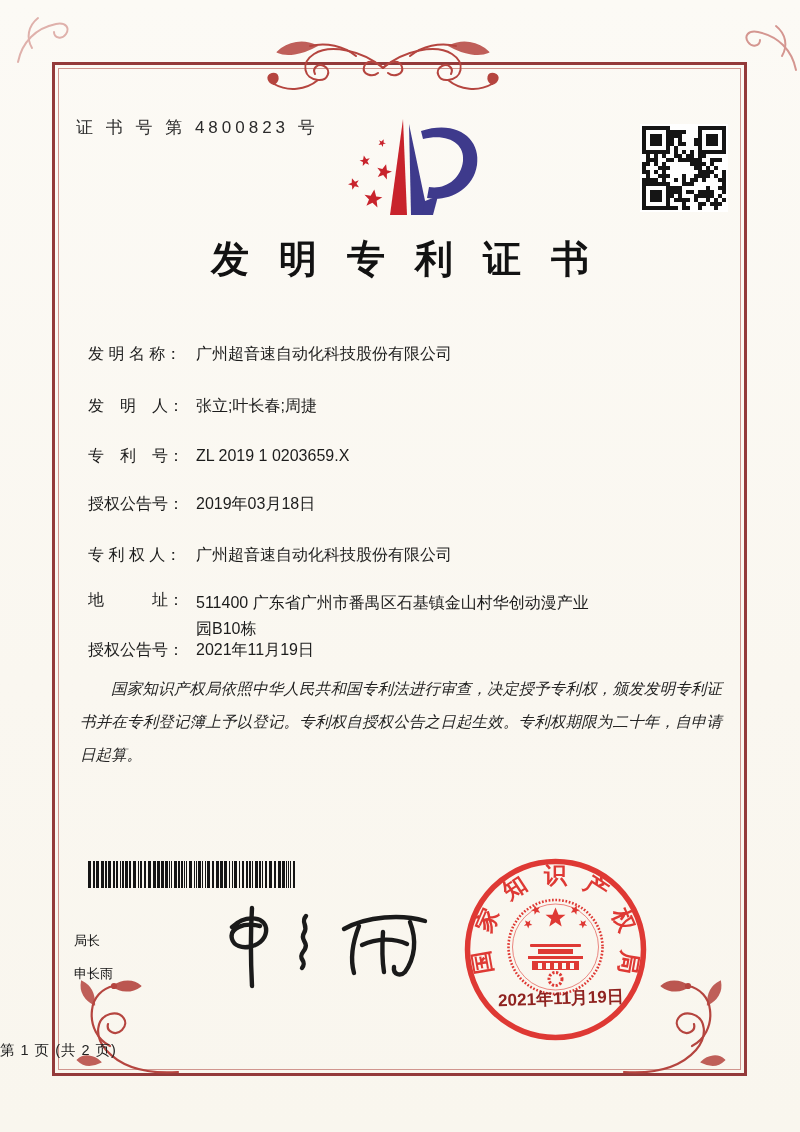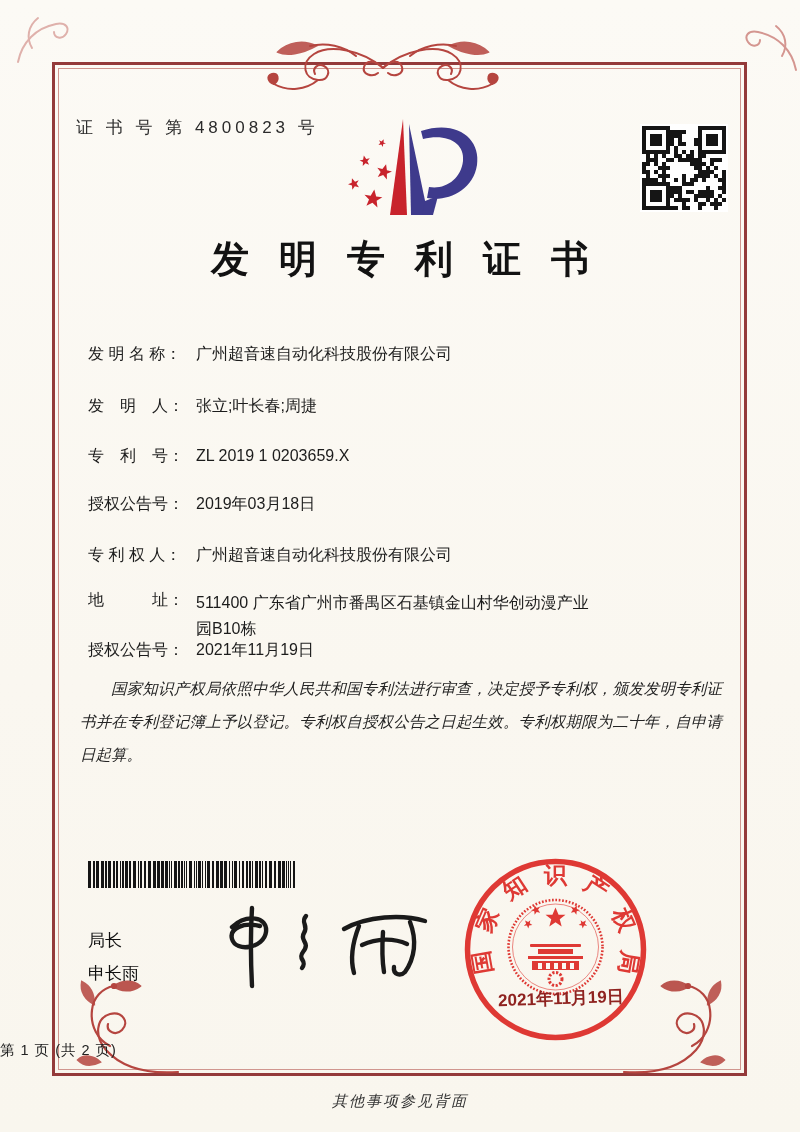--- a/index.html
+++ b/index.html
@@ -15,21 +15,21 @@
   .cert-no{position:absolute;left:76px;top:116px;font-size:17px;letter-spacing:4px;color:#2b2b2b;white-space:nowrap}
   .title{position:absolute;left:0;right:0;top:234px;text-align:center;font-size:38px;font-weight:700;
     letter-spacing:30px;text-indent:30px;color:#121212;white-space:nowrap}
   .field{position:absolute;left:88px;font-size:16px;color:#1c1c1c;white-space:nowrap}
   .flabel{display:inline-block;width:108px;white-space:nowrap}
   .addr-lines{display:inline-block;vertical-align:top;line-height:26px;white-space:nowrap}
   .para{position:absolute;left:80px;width:642px;font-size:15.5px;line-height:33px;color:#242424;
     font-style:italic;text-indent:2em;text-align:justify}
   .barcode{position:absolute;left:88px;top:861px;width:212px;height:27px;display:flex;align-items:stretch}
   .barcode i{display:block;background:#151515;height:100%}
-  .sig-block{position:absolute;left:88px;top:924px;font-size:17px;line-height:33px;color:#101010}
+  .sig-block{position:absolute;left:74px;top:924px;font-size:13px;line-height:33px;color:#101010}
   .signature{position:absolute;left:202px;top:892px}
   .seal{position:absolute;left:458px;top:852px;opacity:.93}
   .seal-date{position:absolute;left:468px;top:987px;width:186px;text-align:center;font-size:17px;
     font-weight:700;color:#8f2320;transform:rotate(-2deg);white-space:nowrap}
   .page-no{position:absolute;left:0;right:0;top:1041px;text-align:left;font-size:14.5px;color:#222;letter-spacing:1px}
   .back-note{position:absolute;left:0;right:0;top:1092px;text-align:center;font-size:15px;font-style:italic;color:#333;letter-spacing:2px}
   .logo{position:absolute;left:335px;top:103px}
   .qr{position:absolute;left:640px;top:124px}
   .motif-top{position:absolute;left:258px;top:34px}
   .orn-bl{position:absolute;left:70px;top:976px}
@@ -397,15 +397,14 @@
         <text x="97.5" y="31" text-anchor="middle" font-size="23" font-weight="bold" fill="#dd2b26" transform="rotate(-33.33333333333333 97.5 97.5)">知</text>
         <text x="97.5" y="31" text-anchor="middle" font-size="23" font-weight="bold" fill="#dd2b26" transform="rotate(0 97.5 97.5)">识</text>
         <text x="97.5" y="31" text-anchor="middle" font-size="23" font-weight="bold" fill="#dd2b26" transform="rotate(33.33333333333334 97.5 97.5)">产</text>
         <text x="97.5" y="31" text-anchor="middle" font-size="23" font-weight="bold" fill="#dd2b26" transform="rotate(66.66666666666669 97.5 97.5)">权</text>
         <text x="97.5" y="31" text-anchor="middle" font-size="23" font-weight="bold" fill="#dd2b26" transform="rotate(100 97.5 97.5)">局</text>
       </g>
   </svg>
   <div class="seal-date">2021年11月19日</div>
 
   <div class="page-no">第 1 页 (共 2 页)</div>
-  <div class="back-note">其他事项参见背面</div>
 
 </div>
 
 </body></html>

